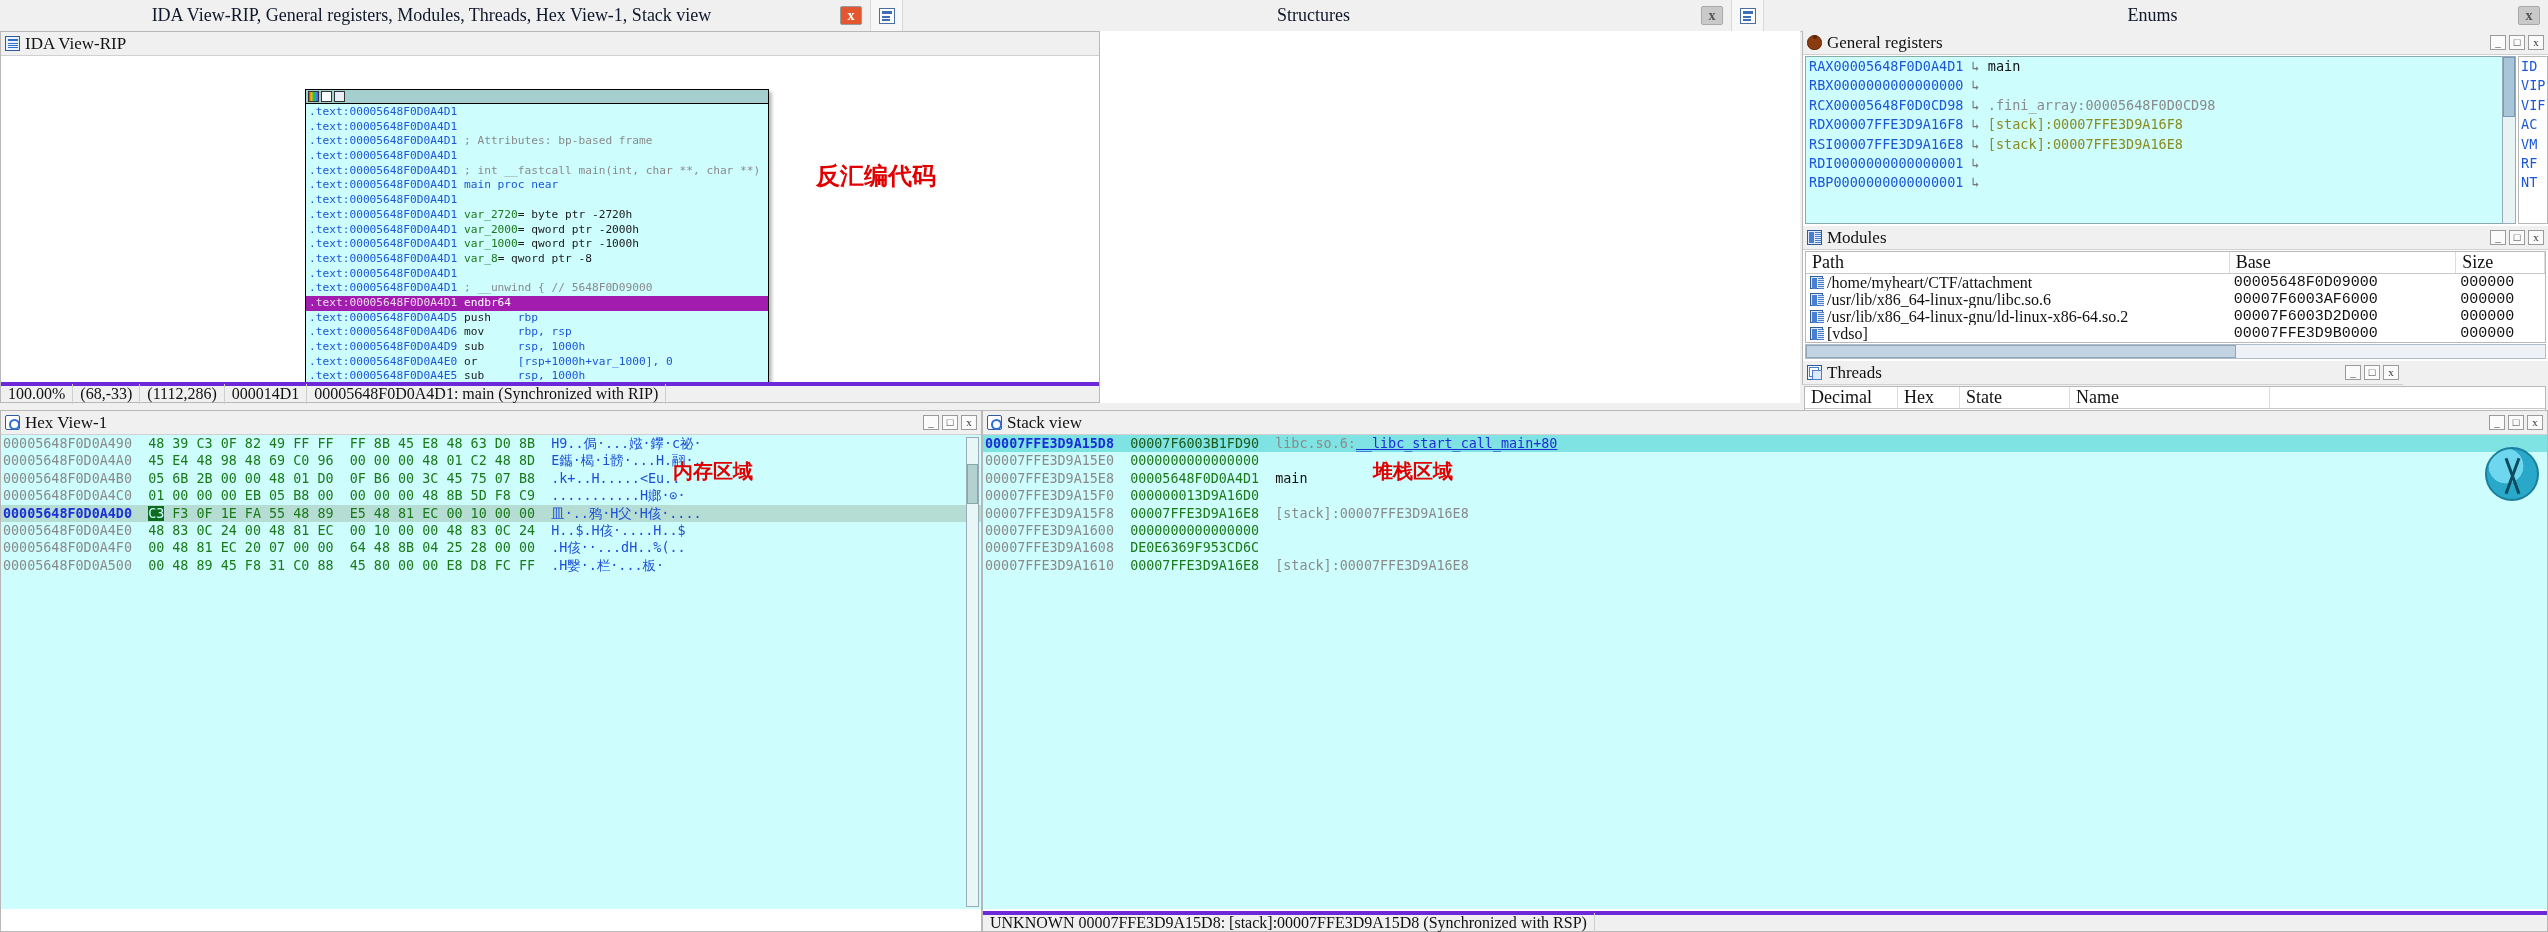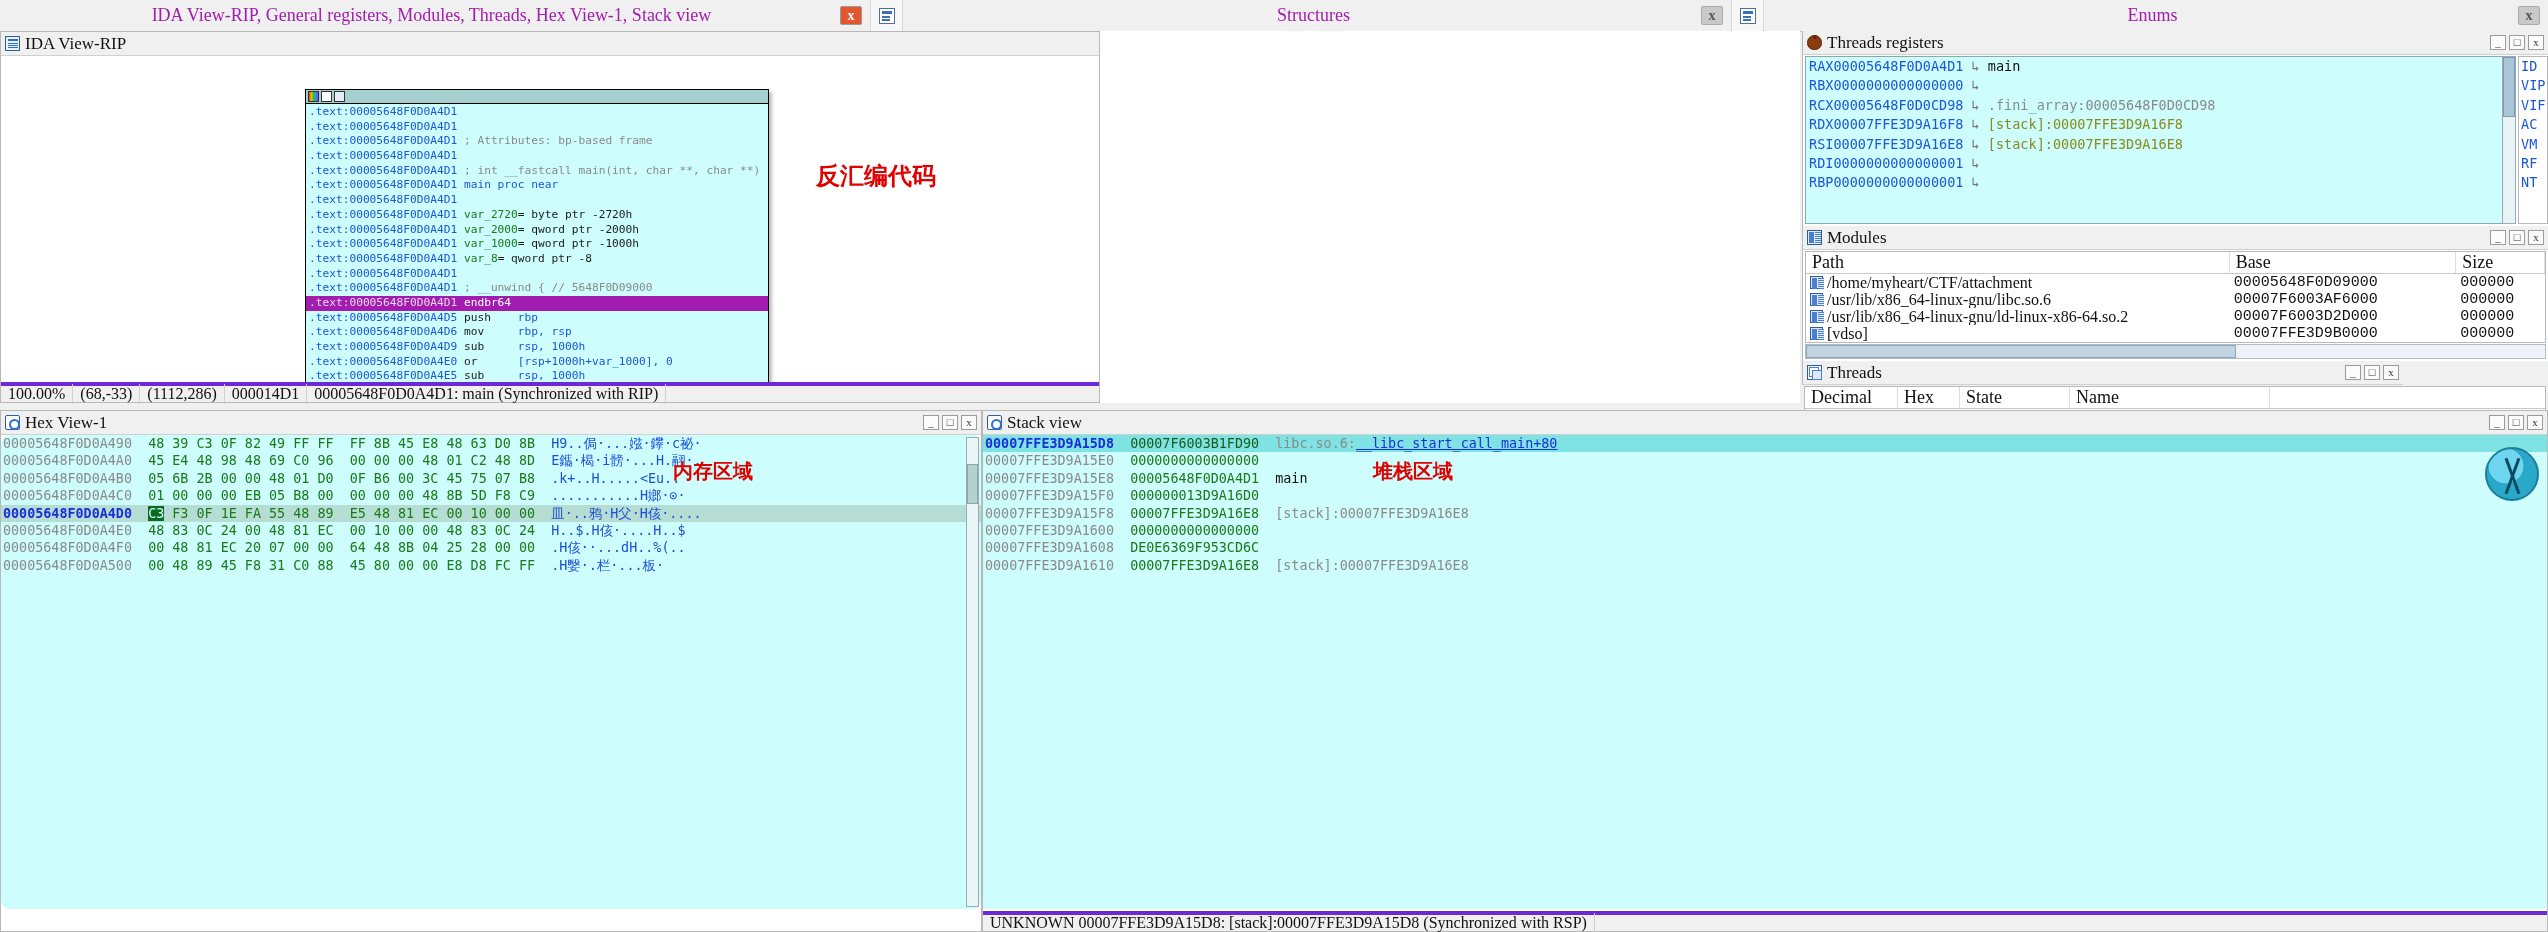--- a/index.html
+++ b/index.html
@@ -10,21 +10,21 @@
     font-size:18px;
     -webkit-font-smoothing:none;
   }
   .mono{font-family:"Liberation Mono",monospace;}
 
   
   #tabbar{position:absolute;left:0;top:0;width:2548px;height:31px;background:#f0f0f0;border-bottom:1px solid #c8c8c8;}
   .tab{position:absolute;top:0;height:31px;display:flex;align-items:center;box-sizing:border-box;}
   .tab-mini{width:33px;justify-content:center;border-left:1px solid #d8d8d8;border-right:1px solid #d8d8d8;background:#f7f7f7;}
   .tab-main{background:#f0f0f0;}
-  .tab-title{flex:1;text-align:center;color:#a21caf;font-size:18px;white-space:nowrap;overflow:hidden;margin-left:31px;}
+  .tab-title{flex:1;text-align:center;color:#0f172a;font-size:18px;white-space:nowrap;overflow:hidden;margin-left:31px;}
   .tab-x{width:22px;height:19px;margin:0 8px;display:flex;align-items:center;justify-content:center;
          font-size:14px;font-weight:bold;line-height:1;border:1px solid #9a9a9a;background:#e4572e;color:#fff;
          border-radius:2px;box-sizing:border-box;}
   .tab-x.grey{background:#c9c9c9;color:#555;border-color:#a9a9a9;}
   .mini-ico{width:16px;height:16px;border:1px solid #4a6fa5;background:#ffffff;position:relative;box-sizing:border-box;}
   .mini-ico:before{content:"";position:absolute;left:2px;top:2px;right:2px;height:3px;background:#3d6fb4;}
   .mini-ico:after{content:"";position:absolute;left:2px;top:7px;right:4px;height:2px;
       box-shadow:0 0 0 0 #3d6fb4, 0 3px 0 0 #3d6fb4;background:#3d6fb4;}
 
   
@@ -111,21 +111,21 @@
   .grow .c{padding-left:4px;height:17px;line-height:17px;box-sizing:border-box;white-space:nowrap;overflow:hidden;
            font-family:"Liberation Serif",serif;}
   .grow .c.mono{font-family:"Liberation Mono",monospace;font-size:15px;}
   #modhbar{position:absolute;left:2px;right:2px;bottom:2px;height:15px;background:#eef2f6;border:1px solid #b0bcc8;box-sizing:border-box;}
   #modhbar .thumb{position:absolute;left:0;top:0;height:13px;width:430px;background:#c2d3e2;border:1px solid #8fa6ba;box-sizing:border-box;}
   #thrwrap{position:absolute;left:1802px;top:361px;width:746px;height:230px;}
 
   
   #hexwin{left:0;top:410px;width:982px;height:522px;border:1px solid #b8b8b8;}
   #hexbody{position:absolute;left:0;top:24px;right:0;bottom:22px;background:#cdfdfd;overflow:hidden;
-           font-family:"DejaVu Sans Mono",monospace;font-size:13.4px;line-height:17.4px;white-space:pre;border-radius:9px;}
+           font-family:"DejaVu Sans Mono",monospace;font-size:13.4px;line-height:17.4px;white-space:pre;}
   .hline{height:17.4px;padding-left:2px;}
   .hline.sel{background:#b6ddd4;}
   .haddr{color:#8a8a8a;}
   .hline.sel .haddr{color:#1b2fd8;font-weight:bold;}
   .hbytes{color:#1a7a1a;}
   .hascii{color:#1b4fd8;}
   .hcur{background:#0b6b1e;color:#cdfdfd;}
   #hexvscroll{position:absolute;right:2px;top:26px;width:13px;bottom:24px;background:#e9f6f6;border:1px solid #9ab;box-sizing:border-box;}
   #hexvscroll .thumb{position:absolute;left:0;top:26px;width:11px;height:40px;background:#b3d2cf;border:1px solid #85a9a5;box-sizing:border-box;}
   #overlay-hex{position:absolute;left:672px;top:47px;color:#e00000;font-size:20px;
@@ -201,21 +201,21 @@
       <div class="cell">000014D1</div>
       <div class="cell last">00005648F0D0A4D1: main (Synchronized with RIP)</div>
     </div>
 </div>
 
 <div class="win" id="structwin"></div>
 
 <div class="win" id="regwin">
   <div class="win-title">
     <span class="ic ic-bug"></span>
-    <span class="t">Threads registers</span>
+    <span class="t">General registers</span>
     <div class="win-btns">
       <div class="wb">_</div>
       <div class="wb">□</div>
       <div class="wb">x</div>
     </div>
   </div>
   <div id="reglist"><div class="rline"><span class="rname">RAX</span><span class="rval">00005648F0D0A4D1</span> <span class="rarrow">↳</span> <span class="rsym ">main</span></div><div class="rline"><span class="rname">RBX</span><span class="rval">0000000000000000</span> <span class="rarrow">↳</span> <span class="rsym "></span></div><div class="rline"><span class="rname">RCX</span><span class="rval">00005648F0D0CD98</span> <span class="rarrow">↳</span> <span class="rsym grey">.fini_array:00005648F0D0CD98</span></div><div class="rline"><span class="rname">RDX</span><span class="rval">00007FFE3D9A16F8</span> <span class="rarrow">↳</span> <span class="rsym olive">[stack]:00007FFE3D9A16F8</span></div><div class="rline"><span class="rname">RSI</span><span class="rval">00007FFE3D9A16E8</span> <span class="rarrow">↳</span> <span class="rsym olive">[stack]:00007FFE3D9A16E8</span></div><div class="rline"><span class="rname">RDI</span><span class="rval">0000000000000001</span> <span class="rarrow">↳</span> <span class="rsym "></span></div><div class="rline"><span class="rname">RBP</span><span class="rval">0000000000000001</span> <span class="rarrow">↳</span> <span class="rsym "></span></div></div>
   <div id="regscroll">
       <div class="thumb"></div>
     </div>

